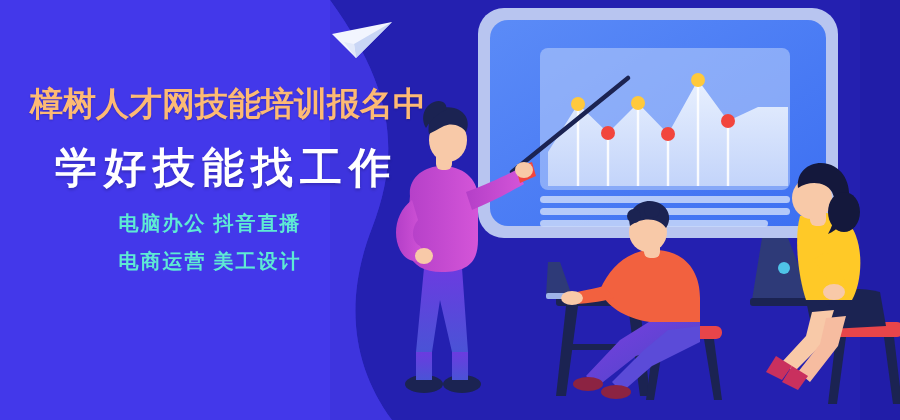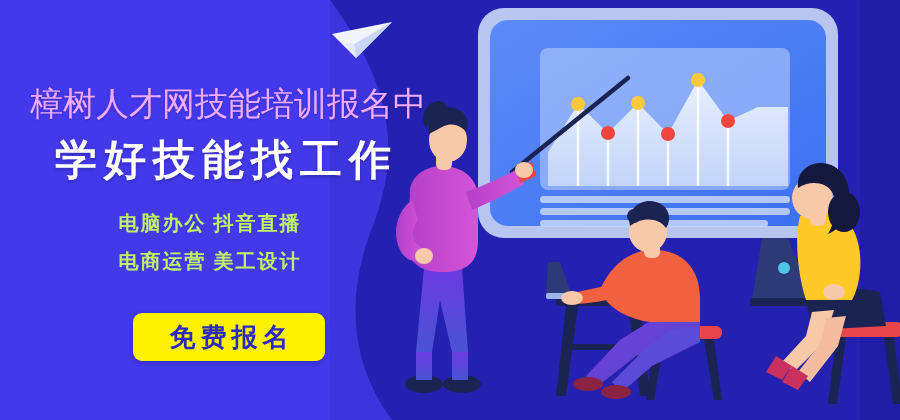--- a/index.html
+++ b/index.html
@@ -17,35 +17,35 @@
 
   
   .bg-curve{position:absolute;inset:0;}
   .bg-curve svg{display:block;width:900px;height:420px;}
 
   
   .copy{position:absolute;left:0;top:0;width:470px;height:420px;z-index:6;}
 
   .headline1{
     position:absolute;left:30px;top:82px;width:420px;
-    color:#f0abfc;font-size:33px;font-weight:normal;
+    color:#fdba74;font-size:33px;font-weight:bold;
     letter-spacing:0px;white-space:nowrap;
     font-family:"Liberation Serif",serif;
     text-shadow:0 1px 2px rgba(0,0,0,.18);
   }
   .headline2{
-    position:absolute;left:55px;top:132px;width:400px;
+    position:absolute;left:55px;top:140px;width:400px;
     color:#ffffff;font-size:42px;font-weight:bold;
     letter-spacing:7px;white-space:nowrap;
     font-family:"Liberation Serif",serif;
     text-shadow:0 2px 3px rgba(0,0,0,.2);
   }
   .subline{
     position:absolute;left:0;width:420px;text-align:center;
-    color:#bef264;font-size:20px;font-weight:bold;letter-spacing:2px;
+    color:#5eead4;font-size:20px;font-weight:bold;letter-spacing:2px;
     white-space:nowrap;font-family:"Liberation Serif",serif;
   }
   .subline.l1{top:210px;}
   .subline.l2{top:248px;text-align:center;}
 
   .cta{
     position:absolute;left:133px;top:313px;
     width:192px;height:48px;
     background:#FFF200;border-radius:9px;
     display:flex;align-items:center;justify-content:center;
@@ -253,18 +253,15 @@
 
   <div class="copy">
     <div class="headline1">樟树人才网技能培训报名中</div>
 
     <div class="headline2">学好技能找工作</div>
 
     <div class="subline l1">电脑办公  抖音直播</div>
 
     <div class="subline l2">电商运营  美工设计</div>
 
-    <div class="cta">
-      <span class="cta-label">免费报名</span>
-    </div>
   </div>
 
 </div>
 
 </body></html>

